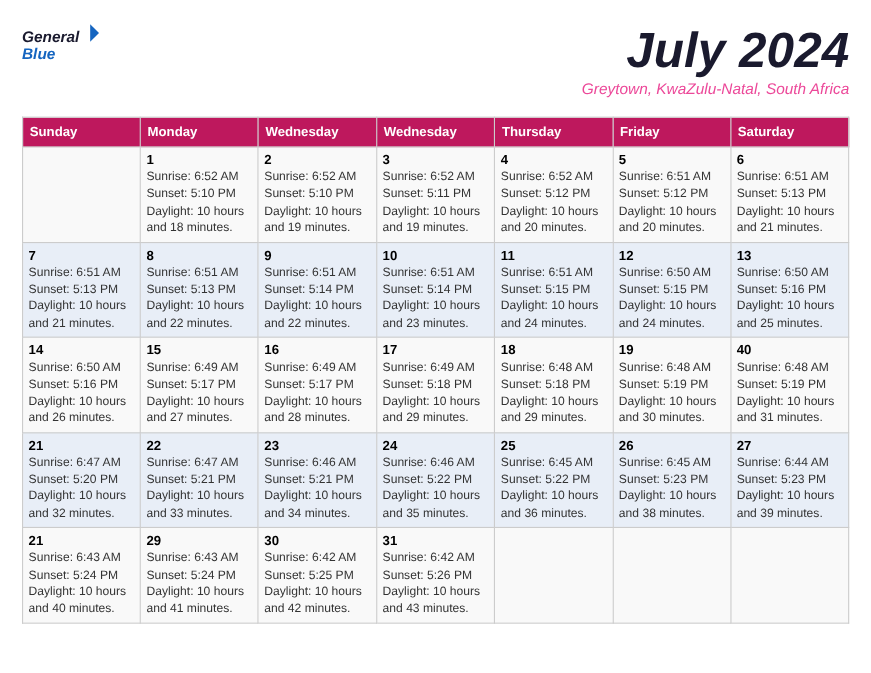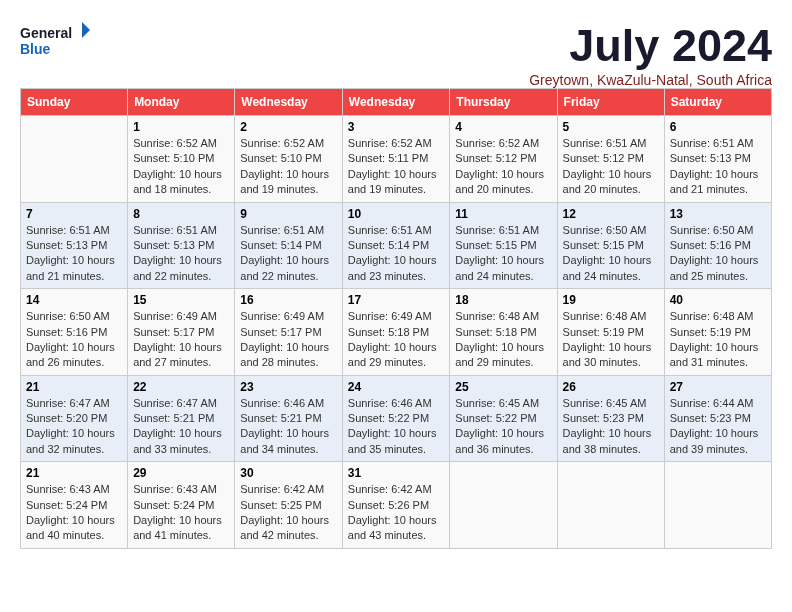--- a/index.html
+++ b/index.html
@@ -7,46 +7,47 @@
       font-family: Arial, sans-serif;
       background: #fff;
       width: 792px;
       min-height: 612px;
       padding: 20px;
     }
     .header {
       display: flex;
       justify-content: space-between;
       align-items: flex-start;
-      margin-bottom: 0;
+      margin-bottom: 18px;
+      font-style: italic;
     }
     .logo {
       display: flex;
       align-items: center;
       gap: 4px;
     }
     .title-block {
       text-align: right;
     }
     .month-year {
       font-size: 45px;
       font-weight: bold;
       color: #1a1a2e;
     }
     .location {
       font-size: 14px;
-      color: #7f1d1d;
+      color: #ec4899;
     }
     table {
       width: 100%;
       border-collapse: collapse;
       font-size: 11px;
     }
     thead tr th {
-      background-color: #ef4444;
+      background-color: #be185d;
       color: #fff;
       text-align: left;
       padding: 6px 6px;
       font-size: 12px;
       font-weight: bold;
       border: 1px solid #ccc;
     }
     tbody tr td {
       border: 1px solid #ccc;
       vertical-align: top;

